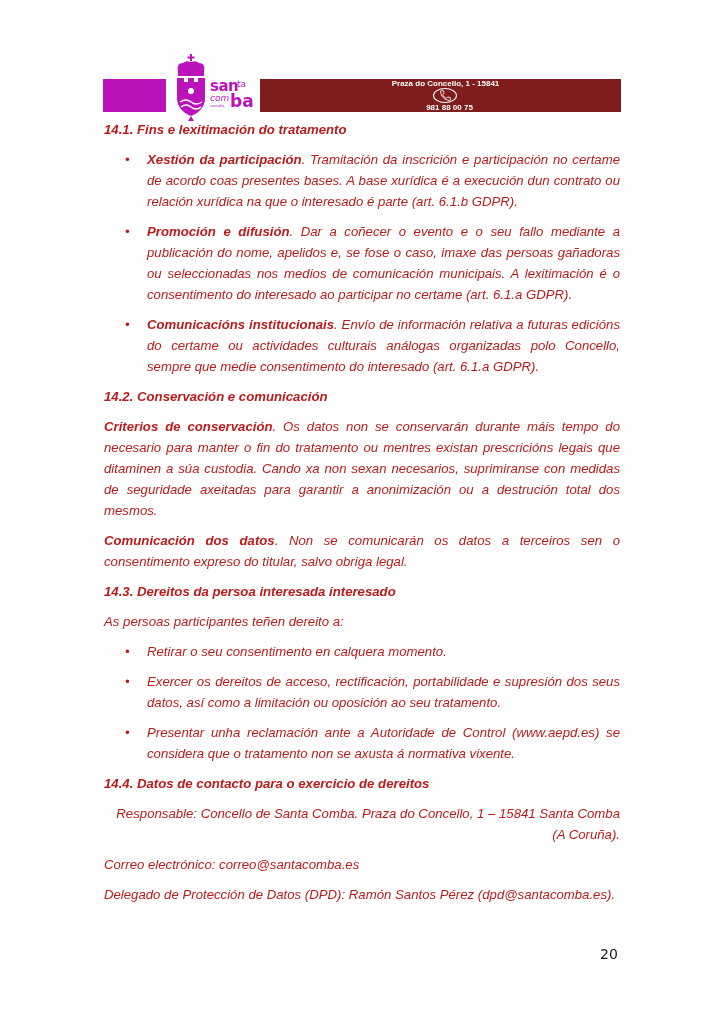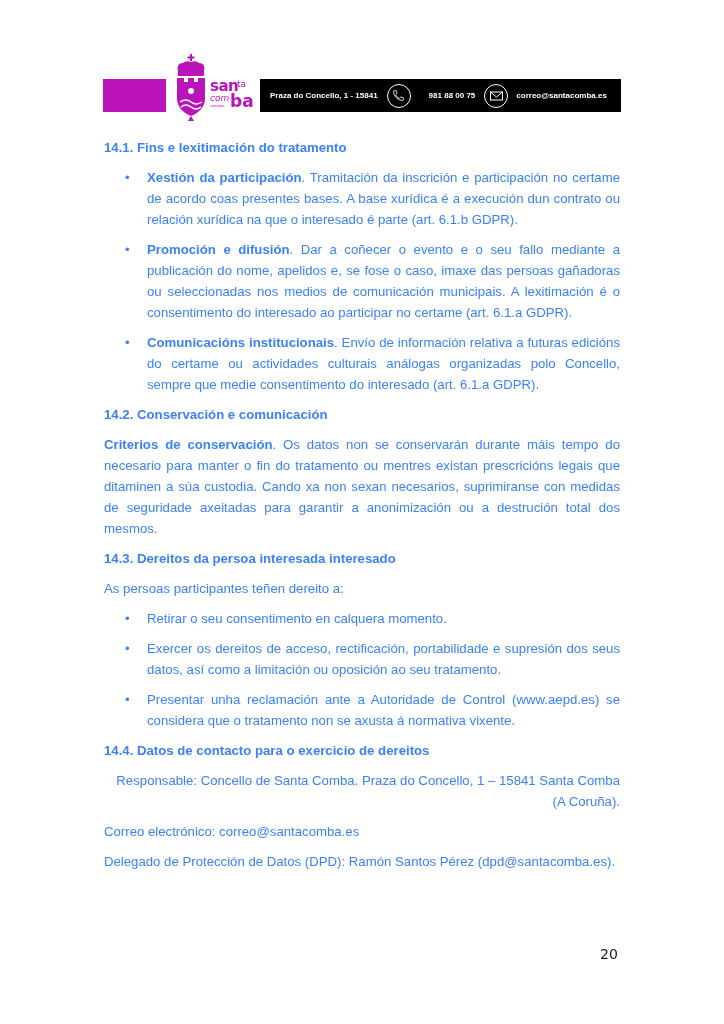--- a/index.html
+++ b/index.html
@@ -1,36 +1,36 @@
 <!DOCTYPE html>
 <html><head>
 <meta charset="utf-8">
 <style>
   html, body { margin: 0; padding: 0; background: #ffffff; }
   body { width: 724px; height: 1024px; position: relative; overflow: hidden;
          font-family: "Liberation Sans", sans-serif; color: #1a1a1a; }
   .header { position: absolute; left: 0; top: 16px; width: 724px; height: 110px; }
   .bar-left { position: absolute; left: 103px; top: 63px; width: 63px; height: 33px; background: #b913b9; }
-  .bar-right { position: absolute; left: 260px; top: 63px; width: 361px; height: 33px; background: #000000;
-               display: flex; align-items: center; color: #fff; font-weight: bold; font-size: 8px; }
+  .bar-right { position: absolute; left: 260px; top: 63px; width: 361px; height: 33px; background: #7f1d1d;
+               display: flex; align-items: center; color: #fff; font-weight: bold; font-size: 8px; flex-direction: column; }
   .bar-right .addr { margin-left: 10px; }
   .circle { width: 22px; height: 22px; border: 1.5px solid #fff; border-radius: 50%;
             display: flex; align-items: center; justify-content: center; margin-left: 9px; }
   .bar-right .phone { margin-left: 18px; }
   .bar-right .mail { margin-left: 8px; }
   .logo { position: absolute; left: 172px; top: 38px; width: 84px; height: 70px; }
   .logo-text { position: absolute; left: 210px; top: 63px; color: #b913b9; font-family: "DejaVu Sans", sans-serif; font-weight: bold; line-height: 1; }
   .lt-san { position: absolute; left: 0; top: 0; font-size: 15px; letter-spacing: -0.5px; }
   .lt-ta { position: absolute; left: 27px; top: 1px; font-size: 9px; font-weight: normal; }
   .lt-com { position: absolute; left: 0; top: 15px; font-size: 9px; font-weight: normal; font-style: italic; }
   .lt-ba { position: absolute; left: 20px; top: 14px; font-size: 17px; }
   .lt-concello { position: absolute; left: 0; top: 26px; font-size: 3.5px; font-weight: normal; }
 
-  .content { position: absolute; left: 104px; top: 137px; width: 516px;
-             font-family: "Liberation Sans", sans-serif; font-size: 13.2px; line-height: 21px; color: #3b82f6; }
+  .content { position: absolute; left: 104px; top: 119px; width: 516px;
+             font-family: "Liberation Sans", sans-serif; font-size: 13.2px; line-height: 21px; color: #b91c1c; font-style: italic; }
   h3 { font-size: 13.2px; font-weight: bold; margin: 0 0 9px 0; line-height: 21px; }
   p { margin: 0 0 9px 0; text-align: justify; }
   ul { margin: 0; padding: 0; list-style: none; }
   li { position: relative; padding-left: 43px; margin: 0 0 9px 0; text-align: justify; }
   li .bullet { position: absolute; left: 21px; top: 0; }
   b { font-weight: bold; }
   .page-number { position: absolute; left: 600px; top: 946px; font-family: "DejaVu Sans", sans-serif; font-size: 14px; color: #1a1a1a; }
 </style>
 </head>
 <body>
@@ -94,20 +94,21 @@
       <b>Promoción e difusión</b><span>. Dar a coñecer o evento e o seu fallo mediante a publicación do nome, apelidos e, se fose o caso, imaxe das persoas gañadoras ou seleccionadas nos medios de comunicación municipais. A lexitimación é o consentimento do interesado ao participar no certame (art. 6.1.a GDPR).</span>
     </li>
     <li>
       <span class="bullet">•</span>
       <b>Comunicacións institucionais</b><span>. Envío de información relativa a futuras edicións do certame ou actividades culturais análogas organizadas polo Concello, sempre que medie consentimento do interesado (art. 6.1.a GDPR).</span>
     </li>
   </ul>
 
   <h3>14.2. Conservación e comunicación</h3>
   <p><b>Criterios de conservación</b><span>. Os datos non se conservarán durante máis tempo do necesario para manter o fin do tratamento ou mentres existan prescricións legais que ditaminen a súa custodia. Cando xa non sexan necesarios, suprimiranse con medidas de seguridade axeitadas para garantir a anonimización ou a destrución total dos mesmos.</span></p>
+  <p><b>Comunicación dos datos</b><span>. Non se comunicarán os datos a terceiros sen o consentimento expreso do titular, salvo obriga legal.</span></p>
 
   <h3>14.3. Dereitos da persoa interesada interesado</h3>
   <p>As persoas participantes teñen dereito a:</p>
   <ul>
     <li>
       <span class="bullet">•</span>
       <span>Retirar o seu consentimento en calquera momento.</span>
     </li>
     <li>
       <span class="bullet">•</span>

